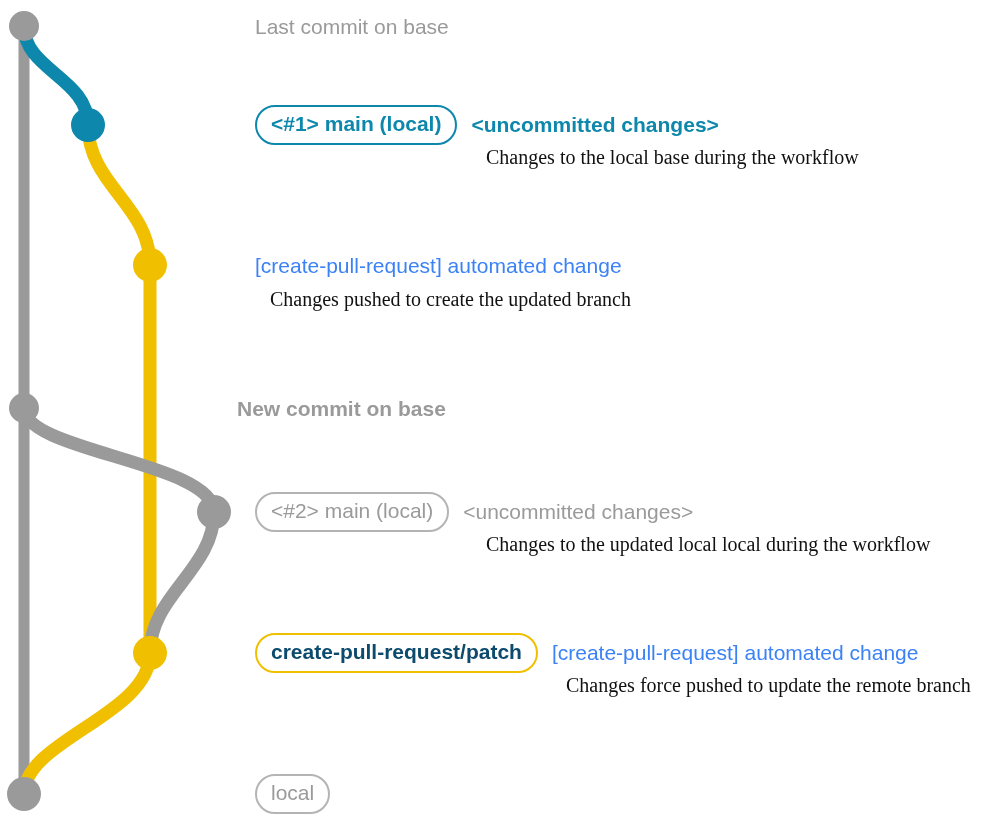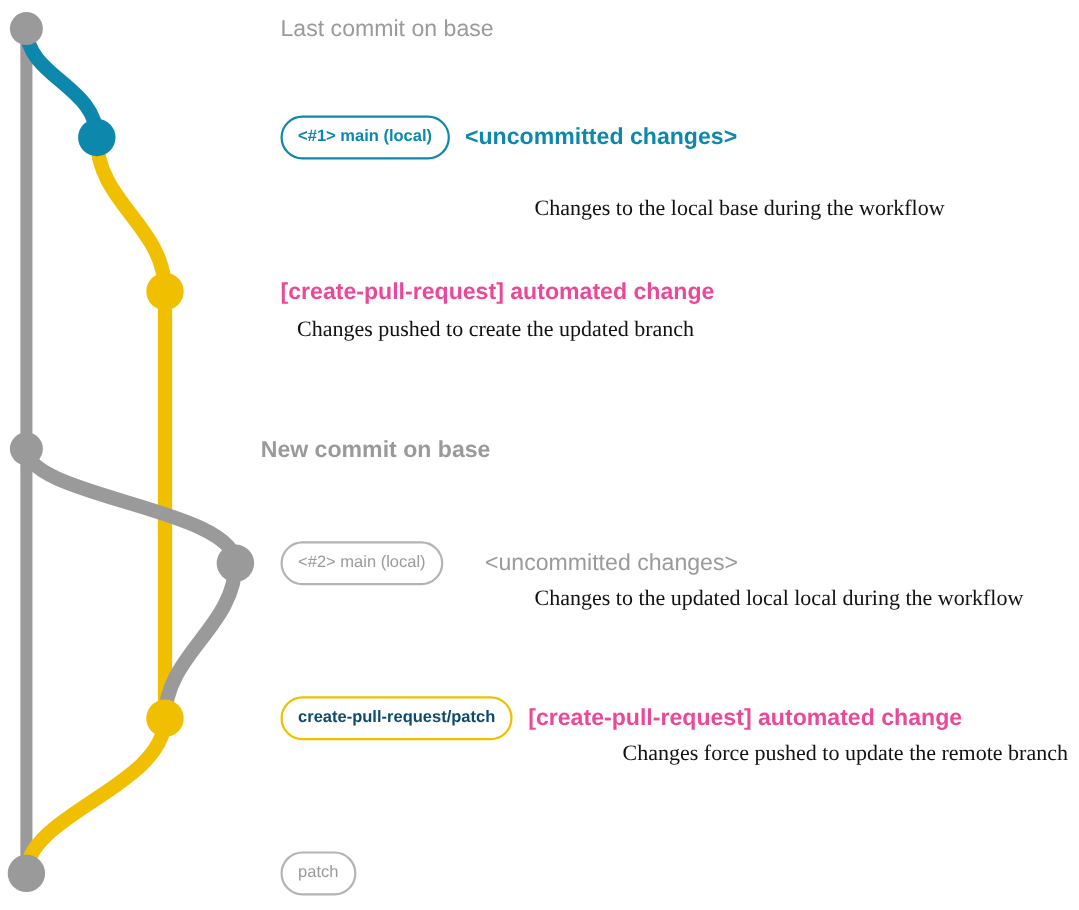--- a/index.html
+++ b/index.html
@@ -31,21 +31,21 @@
     display: flex;
     align-items: center;
   }
   .pill {
     display: inline-flex;
     align-items: center;
     justify-content: center;
     box-sizing: border-box;
     border-radius: 22px;
     padding: 5px 14px 7px 14px;
-    font-size: 15px;
+    font-size: 21px;
     line-height: 24px;
     white-space: nowrap;
     background: #ffffff;
   }
   .pill.teal {
     border: 2px solid #0e87ac;
     color: #0e87ac;
     font-weight: bold;
   }
   .pill.gray {
@@ -57,21 +57,21 @@
     color: #0c4a6e;
     font-weight: bold;
   }
   .subject {
     font-size: 21px;
     line-height: 24px;
     white-space: nowrap;
   }
   .subject.teal   { color: #0e87ac; font-weight: bold; }
   .subject.gray   { color: #9a9a9a; }
-  .subject.yellow { color: #ec4899; font-weight: bold; }
+  .subject.yellow { color: #3b82f6; font-weight: normal; }
   .pill + .subject { margin-left: 14px; }
   .note {
     position: absolute;
     font-family: "Liberation Serif", serif;
     font-size: 20px;
     line-height: 23px;
     color: #111111;
     white-space: nowrap;
   }
 </style>
@@ -106,40 +106,40 @@
   </svg>
 
   <div class="row" style="left:255px; top:14px; height:26px;">
     <span class="subject gray">Last commit on base</span>
   </div>
 
   <div class="row" style="left:255px; top:107px; height:36px;">
     <span class="pill teal">&lt;#1&gt; main (local)</span>
     <span class="subject teal">&lt;uncommitted changes&gt;</span>
   </div>
-  <div class="note" style="left:486px; top:146px;margin-top:32px;">Changes to the local base during the workflow</div>
+  <div class="note" style="left:486px; top:146px;">Changes to the local base during the workflow</div>
 
   <div class="row" style="left:255px; top:253px; height:26px;">
     <span class="subject yellow">[create-pull-request] automated change</span>
   </div>
   <div class="note" style="left:270px; top:288px;">Changes pushed to create the updated branch</div>
 
   <div class="row" style="left:237px; top:396px; height:26px;font-weight:bold;">
     <span class="subject gray">New commit on base</span>
   </div>
 
-  <div class="row" style="left:255px; top:494px; height:36px;gap:24px;">
+  <div class="row" style="left:255px; top:494px; height:36px;">
     <span class="pill gray">&lt;#2&gt; main (local)</span>
     <span class="subject gray">&lt;uncommitted changes&gt;</span>
   </div>
   <div class="note" style="left:486px; top:533px;">Changes to the updated local local during the workflow</div>
 
   <div class="row" style="left:255px; top:635px; height:36px;">
     <span class="pill yellow">create-pull-request/patch</span>
     <span class="subject yellow">[create-pull-request] automated change</span>
   </div>
   <div class="note" style="left:566px; top:674px;">Changes force pushed to update the remote branch</div>
 
   <div class="row" style="left:255px; top:776px; height:36px;">
-    <span class="pill gray">patch</span>
+    <span class="pill gray">local</span>
   </div>
 
 </div>
 
 </body></html>

